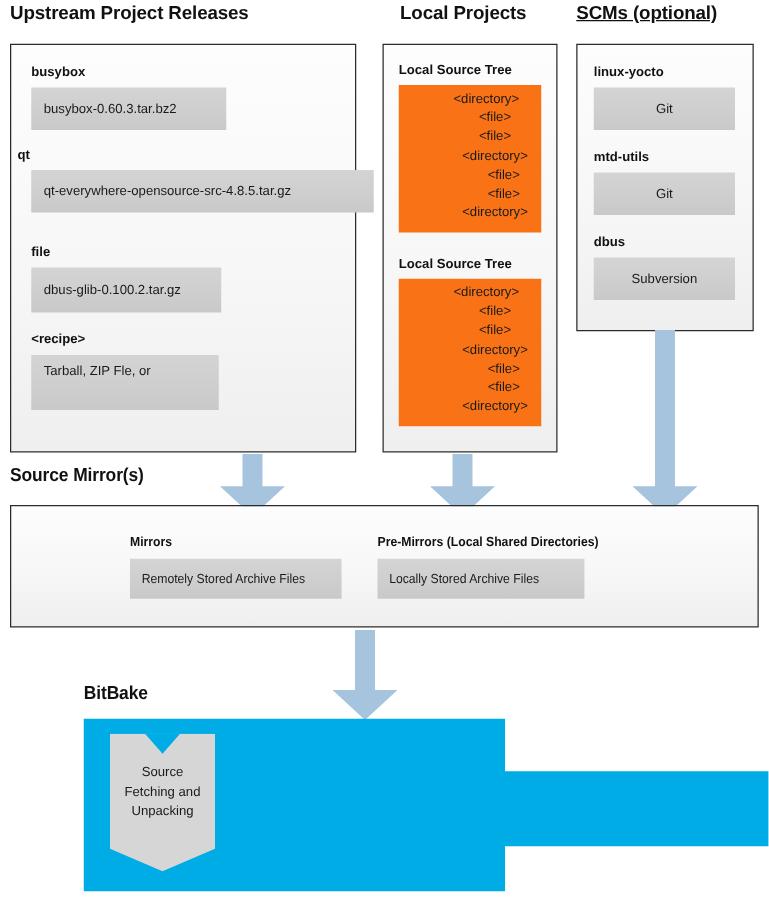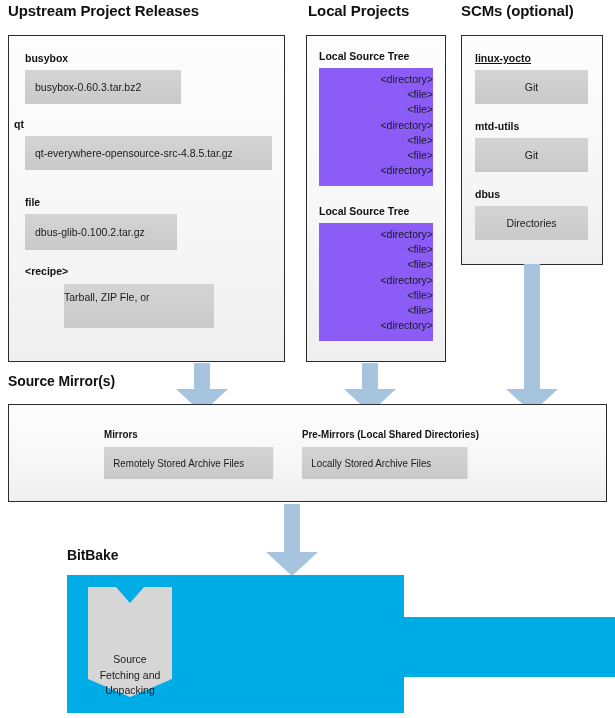--- a/index.html
+++ b/index.html
@@ -47,33 +47,33 @@
     background:linear-gradient(to bottom,#d4d4d4 0%,#cfcfcf 50%,#c9c9c9 100%);
     box-sizing:border-box;
     font-size:10.5px;
     color:#1a1a1a;
     display:flex;
     align-items:center;
     line-height:1.35;
   }
   .chip.pad-l{padding-left:10px;}
   .chip.center{justify-content:center;}
-  .chip.multi{display:block;padding-top:6px;margin-left:39px;}
+  .chip.multi{display:block;padding-top:6px;padding-left:10px;}
   .chip .ln{display:block;}
 
   
   .tree{
     position:absolute;
-    background:#8b5cf6;
+    background:#f97316;
     box-sizing:border-box;
     font-size:10.5px;
     color:#1a1a1a;
     padding-top:4px;
     line-height:15.2px;
-    text-align:right;
+    text-align:center;
     padding-left:22px;
   }
   .tree .t0{display:block;padding-left:4px;}
   .tree .t1{display:block;padding-left:18px;}
   .tree .t2{display:block;padding-left:32px;}
 
   
   .cond{
     font-family:"Liberation Sans Narrow","Liberation Sans",sans-serif;
     transform:scaleX(0.93);
@@ -88,48 +88,47 @@
 
   
   .chev{position:absolute;}
   .chev-txt{
     position:absolute;
     width:100%;
     text-align:center;
     font-size:10.5px;
     line-height:15.5px;
     color:#1a1a1a;
-    margin-top:41px;
   }
   .chev-txt .ln{display:block;}
 </style>
 </head>
 <body>
 
 <div class="stage">
 
   <div class="col-title" style="left:8px;top:2px;">Upstream Project Releases</div>
 
   <div class="panel" style="left:8px;top:35px;width:277px;height:327px;"></div>
 
   <div class="sub-label" style="left:25px;top:52px;">busybox</div>
   <div class="chip pad-l" style="left:25px;top:70px;width:156px;height:34px;">busybox-0.60.3.tar.bz2</div>
 
   <div class="sub-label" style="left:14px;top:118px;">qt</div>
-  <div class="chip pad-l" style="left:25px;top:136px;width:247px;height:34px;">qt-everywhere-opensource-src-4.8.5.tar.gz</div>
+  <div class="chip pad-l" style="left:25px;top:136px;width:274px;height:34px;">qt-everywhere-opensource-src-4.8.5.tar.gz</div>
 
   <div class="sub-label" style="left:25px;top:196px;">file</div>
   <div class="chip pad-l" style="left:25px;top:214px;width:152px;height:36px;">dbus-glib-0.100.2.tar.gz</div>
 
   <div class="sub-label" style="left:25px;top:265px;">&lt;recipe&gt;</div>
   <div class="chip multi" style="left:25px;top:284px;width:150px;height:44px;">
     <span class="ln">Tarball, ZIP Fle, or</span>
   </div>
 
-  <div class="col-title" style="left:308px;top:2px;">Local Projects</div>
+  <div class="col-title" style="left:320px;top:2px;">Local Projects</div>
 
   <div class="panel" style="left:306px;top:35px;width:140px;height:327px;"></div>
 
   <div class="sub-label" style="left:319px;top:50px;">Local Source Tree</div>
   <div class="tree" style="left:319px;top:68px;width:114px;height:118px;">
     <span class="t0">&lt;directory&gt;</span>
     <span class="t1">&lt;file&gt;</span>
     <span class="t1">&lt;file&gt;</span>
     <span class="t1">&lt;directory&gt;</span>
     <span class="t2">&lt;file&gt;</span>
@@ -141,32 +140,32 @@
   <div class="tree" style="left:319px;top:223px;width:114px;height:118px;">
     <span class="t0">&lt;directory&gt;</span>
     <span class="t1">&lt;file&gt;</span>
     <span class="t1">&lt;file&gt;</span>
     <span class="t1">&lt;directory&gt;</span>
     <span class="t2">&lt;file&gt;</span>
     <span class="t2">&lt;file&gt;</span>
     <span class="t1">&lt;directory&gt;</span>
   </div>
 
-  <div class="col-title" style="left:461px;top:2px;">SCMs (optional)</div>
+  <div class="col-title" style="left:461px;top:2px;text-decoration:underline;">SCMs (optional)</div>
 
   <div class="panel" style="left:461px;top:35px;width:142px;height:230px;"></div>
 
-  <div class="sub-label" style="left:475px;top:52px;text-decoration:underline;">linux-yocto</div>
+  <div class="sub-label" style="left:475px;top:52px;">linux-yocto</div>
   <div class="chip center" style="left:475px;top:70px;width:113px;height:34px;">Git</div>
 
   <div class="sub-label" style="left:475px;top:120px;">mtd-utils</div>
   <div class="chip center" style="left:475px;top:138px;width:113px;height:34px;">Git</div>
 
   <div class="sub-label" style="left:475px;top:188px;">dbus</div>
-  <div class="chip center" style="left:475px;top:206px;width:113px;height:34px;">Directories</div>
+  <div class="chip center" style="left:475px;top:206px;width:113px;height:34px;">Subversion</div>
 
   <svg class="arrow" style="left:176px;top:363px;" width="52" height="50" viewBox="0 0 52 50">
     <polygon points="18,0 34,0 34,26 52,26 26,50 0,26 18,26" fill="#a6c4dd"></polygon>
   </svg>
 
   <svg class="arrow" style="left:344px;top:363px;" width="52" height="50" viewBox="0 0 52 50">
     <polygon points="18,0 34,0 34,26 52,26 26,50 0,26 18,26" fill="#a6c4dd"></polygon>
   </svg>
 
   <svg class="arrow" style="left:506px;top:264px;" width="52" height="149" viewBox="0 0 52 149">

